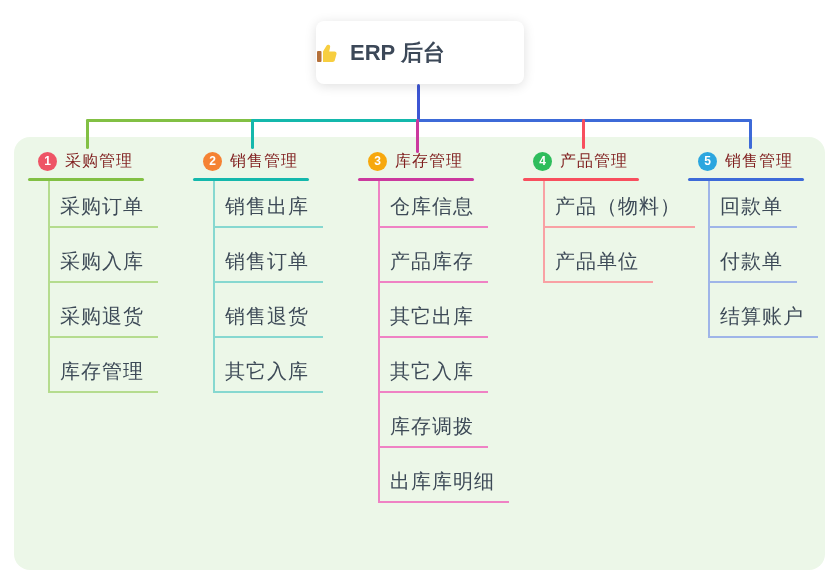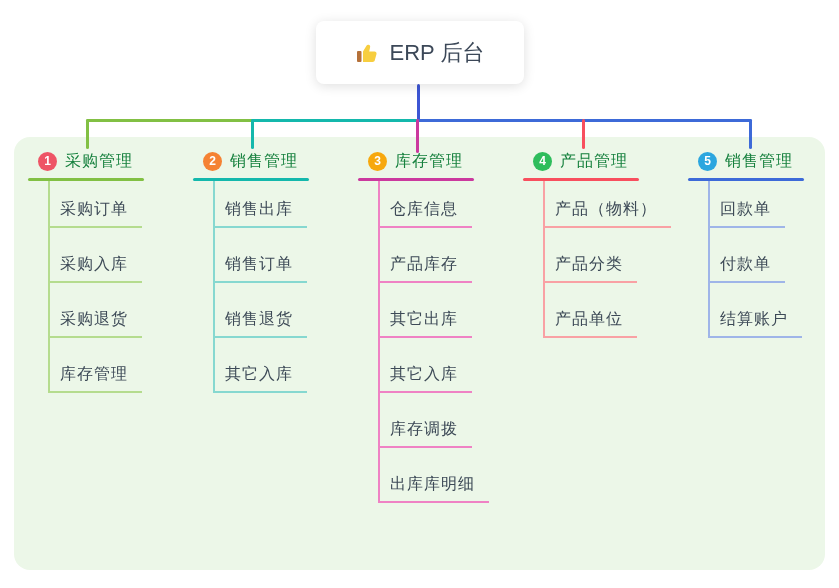--- a/index.html
+++ b/index.html
@@ -12,44 +12,44 @@
   
   .panel{
     position:absolute;left:14px;top:137px;width:811px;height:433px;
     border-radius:16px;
   }
   
   .root-node{
     position:absolute;left:316px;top:21px;width:208px;height:63px;
     background:#fff;border-radius:8px;
     box-shadow:0 2px 12px rgba(0,0,0,.13);
-    display:flex;align-items:center;justify-content:center;gap:10px;
-    font-size:22px;font-weight:400;color:#3c4858;z-index:3;
+    display:flex;align-items:center;gap:10px;
+    font-size:22px;font-weight:700;color:#3c4858;z-index:3;
   }
   .root-node .icon{width:24px;height:24px;display:inline-flex;}
   
   .conn{position:absolute;z-index:1;border-radius:2px;}
   .conn.v{width:3px;}
   .conn.h{height:3px;}
   
   .branch{position:absolute;top:148px;width:160px;z-index:2;}
   .b1{left:28px;} .b2{left:193px;} .b3{left:358px;} .b4{left:523px;} .b5{left:688px;}
   .branch-header{display:flex;align-items:center;gap:8px;height:26px;padding-left:10px;}
   .badge{
     width:19px;height:19px;border-radius:50%;flex:0 0 19px;
     background:var(--badge);color:#fff;font-size:12px;font-weight:bold;
     display:flex;align-items:center;justify-content:center;line-height:1;
   }
-  .branch-title{font-size:16px;color:#15803d;letter-spacing:1px;}
+  .branch-title{font-size:16px;color:#7f1d1d;letter-spacing:1px;}
   .branch-underline{height:3px;width:116px;background:var(--line);border-radius:2px;margin-top:4px;}
   .children{margin-left:20px;border-left:2px solid var(--lite);}
   .child-row{height:55px;display:flex;align-items:flex-end;}
   .child-row:first-child{height:47px;}
   .child-pill{
-    display:inline-block;font-size:16px;color:#3d4a57;letter-spacing:1px;
+    display:inline-block;font-size:20px;color:#3d4a57;letter-spacing:1px;
     padding:0 14px 6px 10px;border-bottom:2px solid var(--lite);
     white-space:nowrap;
   }
 </style>
 </head>
 <body>
 
 <div class="panel" style="background: rgb(236, 247, 232);"></div>
 
 <div class="root-node">
@@ -148,23 +148,20 @@
   <div class="branch-header">
     <span class="badge">4</span>
     <span class="branch-title">产品管理</span>
   </div>
   <div class="branch-underline"></div>
   <div class="children">
     <div class="child-row">
         <span class="child-pill">产品（物料）</span>
       </div>
     <div class="child-row">
-        <span class="child-pill">产品分类</span>
-      </div>
-    <div class="child-row">
         <span class="child-pill">产品单位</span>
       </div>
   </div>
 </div>
 
 <div class="branch b5" style="--line: #3d6ad8; --lite: #9fb5e8; --badge: #2ba6df;">
   <div class="branch-header">
     <span class="badge">5</span>
     <span class="branch-title">销售管理</span>
   </div>

